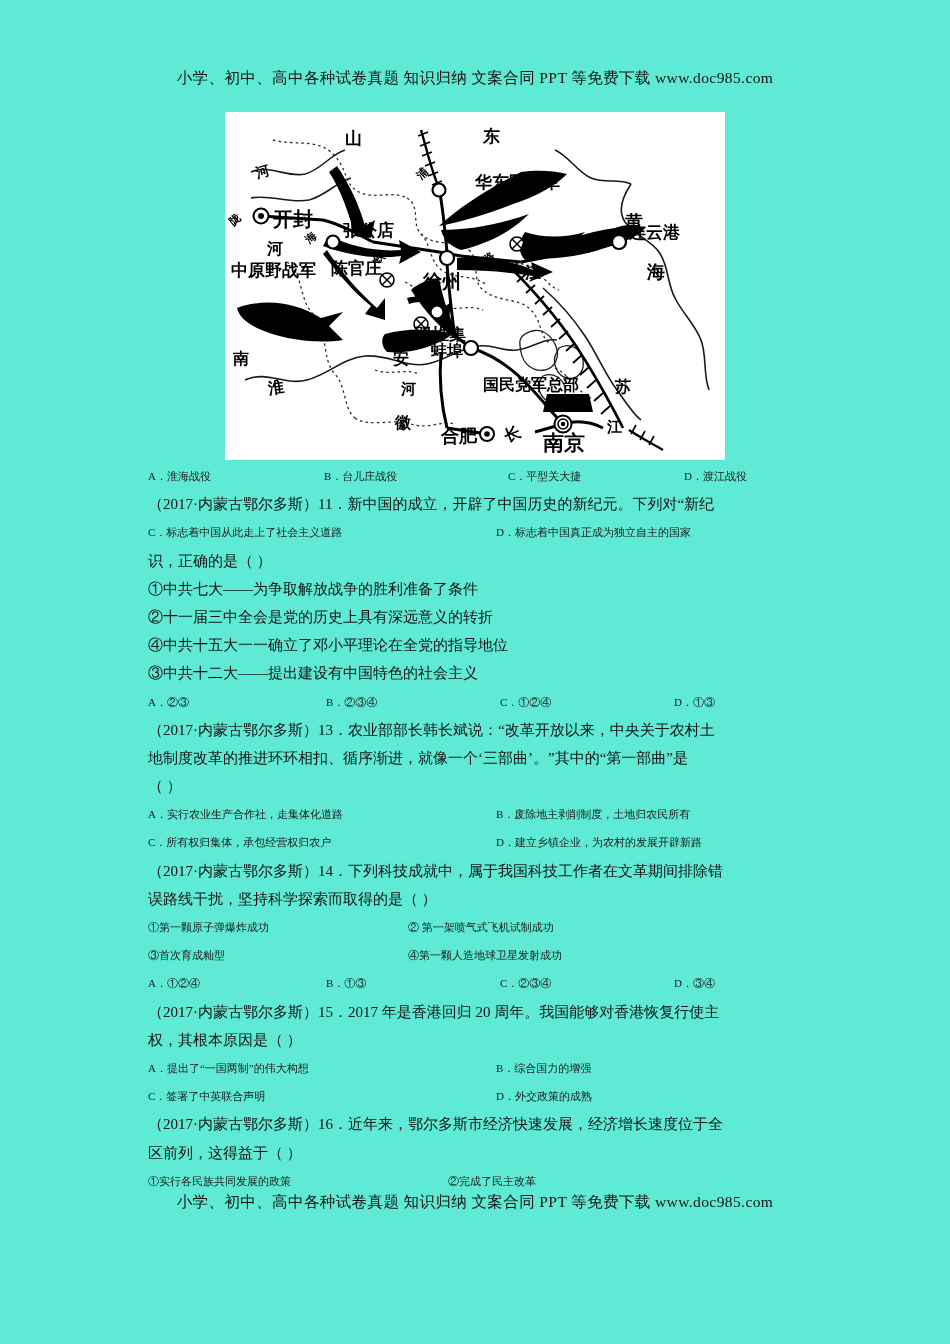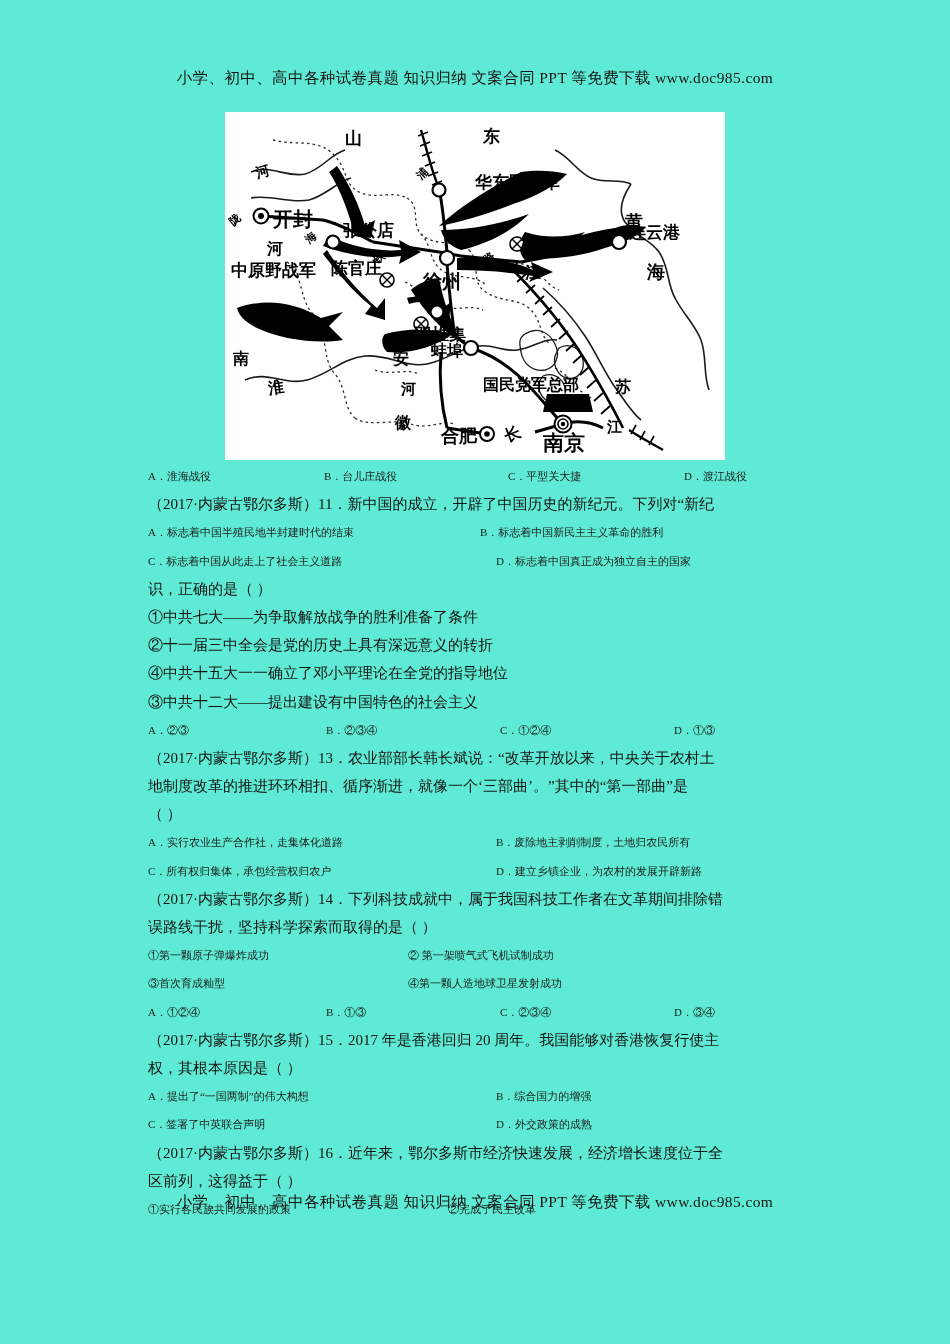--- a/index.html
+++ b/index.html
@@ -322,24 +322,20 @@
 
     <div class="opts">
       <span class="w-a1">A．淮海战役</span>
       <span class="w-b1">B．台儿庄战役</span>
       <span class="w-c1">C．平型关大捷</span>
       <span>D．渡江战役</span>
     </div>
 
     <div class="line">（2017·内蒙古鄂尔多斯）11．新中国的成立，开辟了中国历史的新纪元。下列对“新纪</div>
     <div class="opts">
-      <span class="w-half">A．标志着中国半殖民地半封建时代的结束</span>
-      <span>B．标志着中国新民主主义革命的胜利</span>
-    </div>
-    <div class="opts">
       <span class="w-half2">C．标志着中国从此走上了社会主义道路</span>
       <span>D．标志着中国真正成为独立自主的国家</span>
     </div>
 
     <div class="line">识，正确的是（    ）</div>
     <div class="line">①中共七大——为争取解放战争的胜利准备了条件</div>
     <div class="line">②十一届三中全会是党的历史上具有深远意义的转折</div>
     <div class="line">④中共十五大一一确立了邓小平理论在全党的指导地位</div>
     <div class="line">③中共十二大——提出建设有中国特色的社会主义</div>
     <div class="opts">

